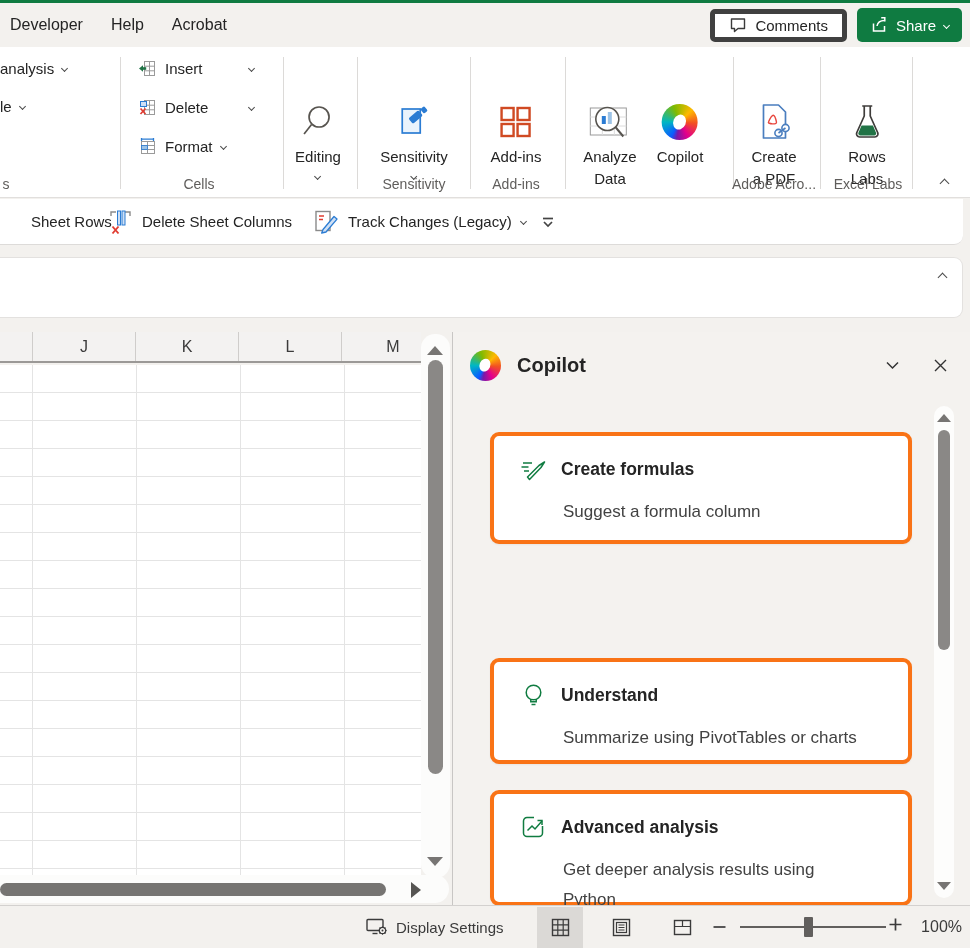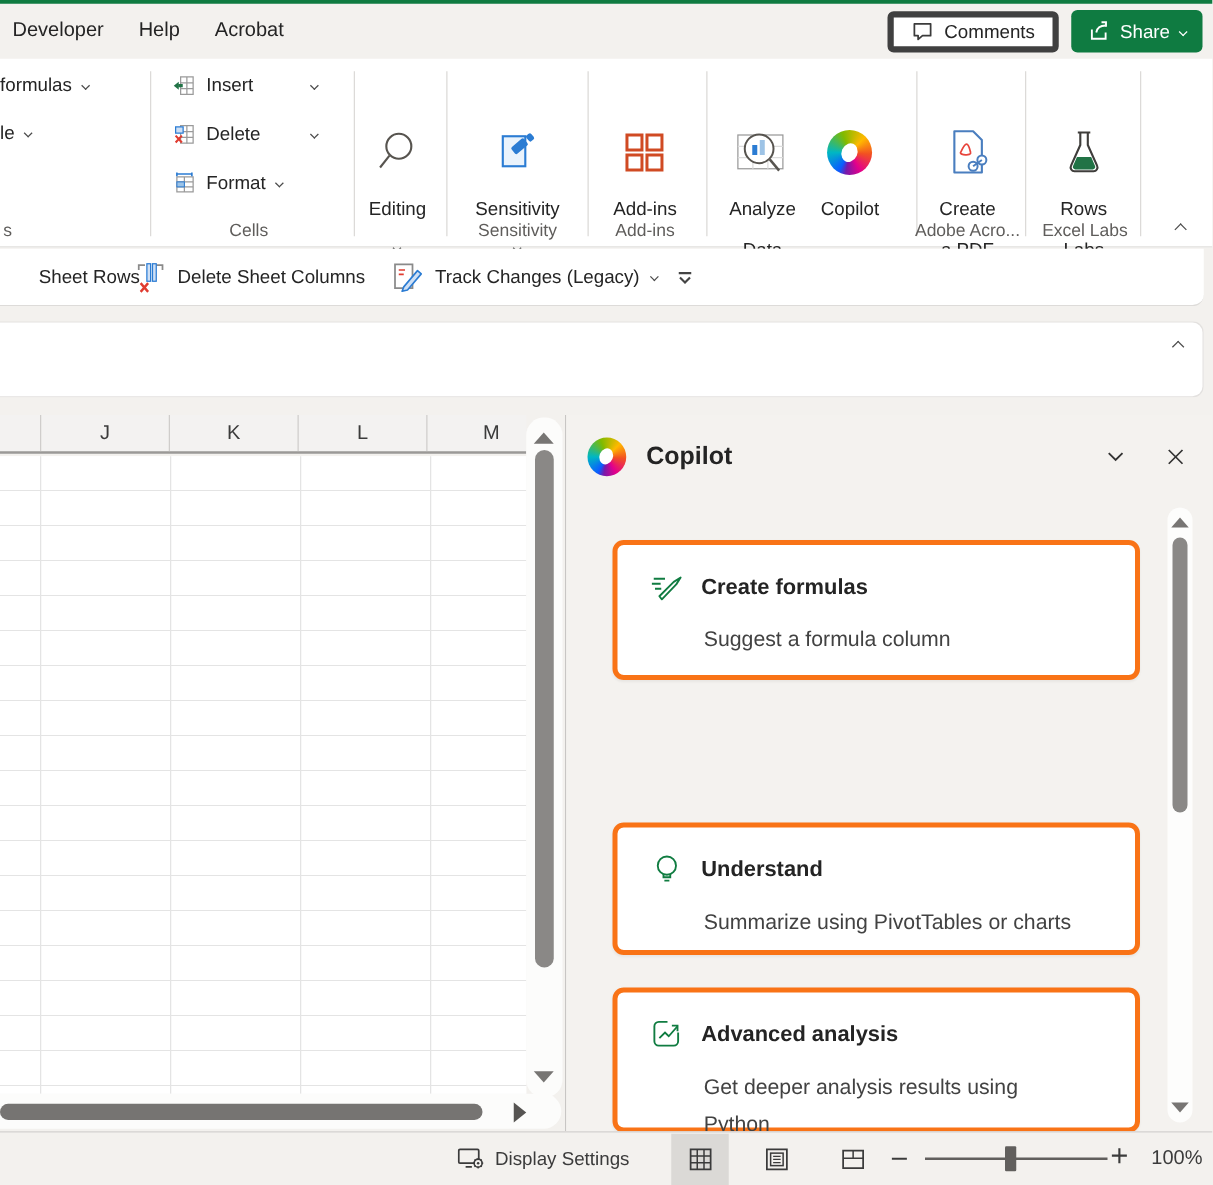--- a/index.html
+++ b/index.html
@@ -26,21 +26,21 @@
   .chev.white { border-color:#fff; }
 
   
   .ribbon { position:absolute; top:47px; left:0; right:0; height:151px; background:#fff;
     border-bottom:1px solid #e1dfdd; }
   .rdiv { position:absolute; top:10px; height:132px; width:1px; background:#dcdad8; }
   .glabel { position:absolute; bottom:5px; font-size:14px; color:#5f5d5b; text-align:center; transform:translateX(-50%); white-space:nowrap; }
   .styles-item { position:absolute; left:0; display:flex; align-items:center; gap:8px; font-size:15px; }
   .cells-row { position:absolute; left:138px; width:116px; display:flex; align-items:center; gap:8px; font-size:15px; }
   .bigbtn { position:absolute; top:55px; display:flex; flex-direction:column; align-items:center;
-    transform:translateX(-50%); font-size:15px; line-height:22px;gap:11px; }
+    transform:translateX(-50%); font-size:15px; line-height:22px; }
   .bigbtn .ic { height:40px; display:flex; align-items:center; justify-content:center; margin-bottom:4px; }
   .ribbon-collapse { position:absolute; right:22px; bottom:10px; }
 
   
   .cp-logo { width:31px; height:31px; border-radius:50%; position:relative; flex:0 0 auto;
     background:conic-gradient(from 210deg,#0b5cff,#00b7c3 60deg,#7fba00 130deg,#ffb900 195deg,#f25022 245deg,#e3008c 300deg,#7719aa 340deg,#0b5cff); }
   .cp-logo::after { content:""; position:absolute; left:30%; top:30%; width:40%; height:40%;
     background:#fff; border-radius:62% 38% 62% 38%; transform:rotate(-22deg); }
 
   
@@ -148,21 +148,21 @@
         </span>
         <span>Share</span>
         <span class="chev sm white"></span>
       </button>
     </div>
   </div>
 
   <div class="ribbon">
 
     <div class="styles-item" style="top:13px;">
-      <span>formulas</span>
+      <span>analysis</span>
       <span class="chev sm"></span>
     </div>
     <div class="styles-item" style="top:51px;">
       <span>le</span>
       <span class="chev sm"></span>
     </div>
     <div class="glabel" style="left:6px;">s</div>
     <div class="rdiv" style="left:120px;"></div>
 
     <div class="cells-row" style="top:12px;">

